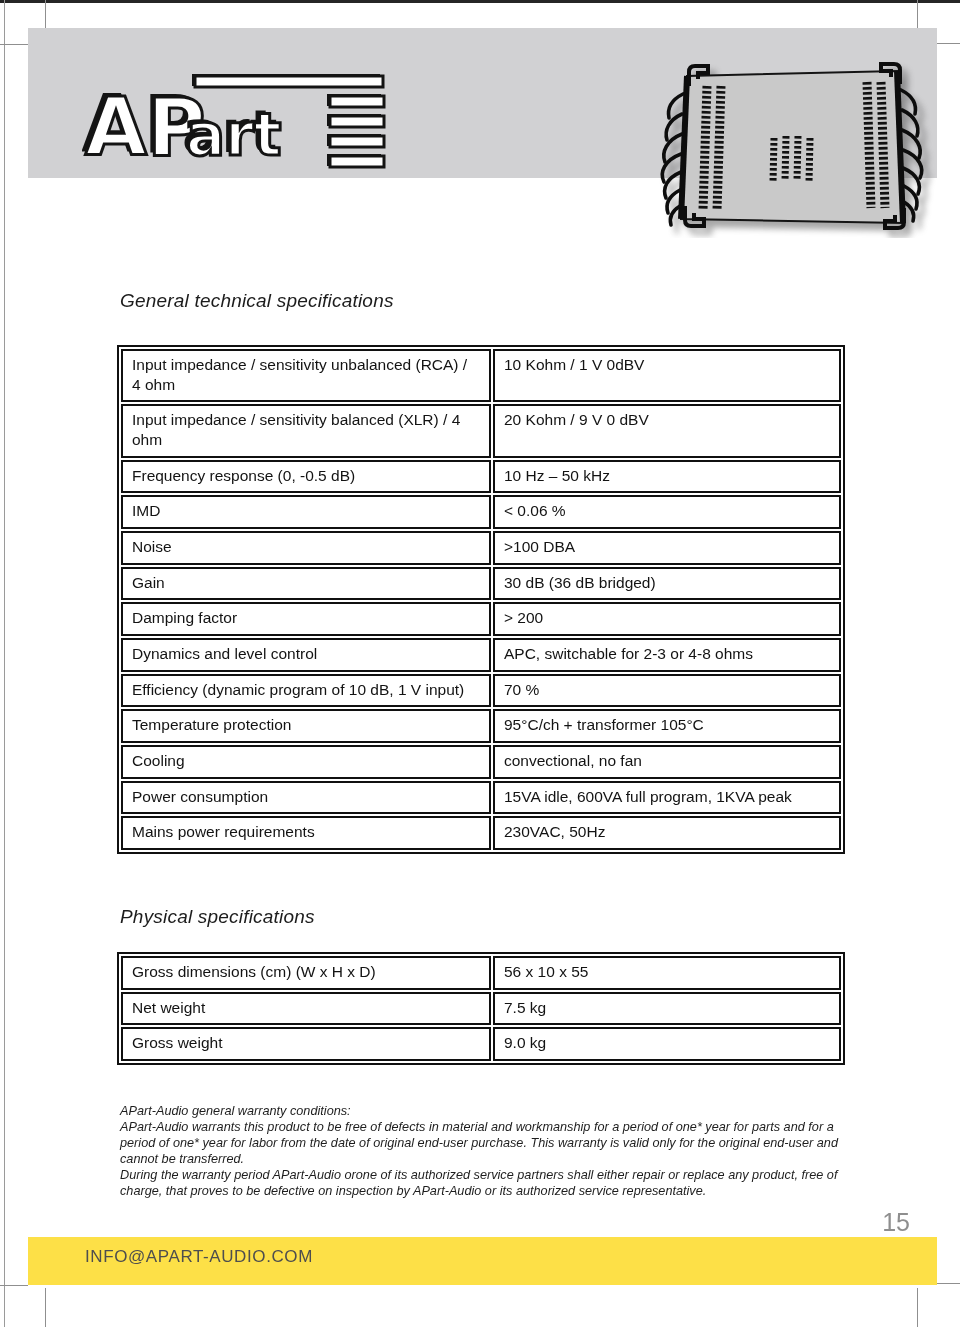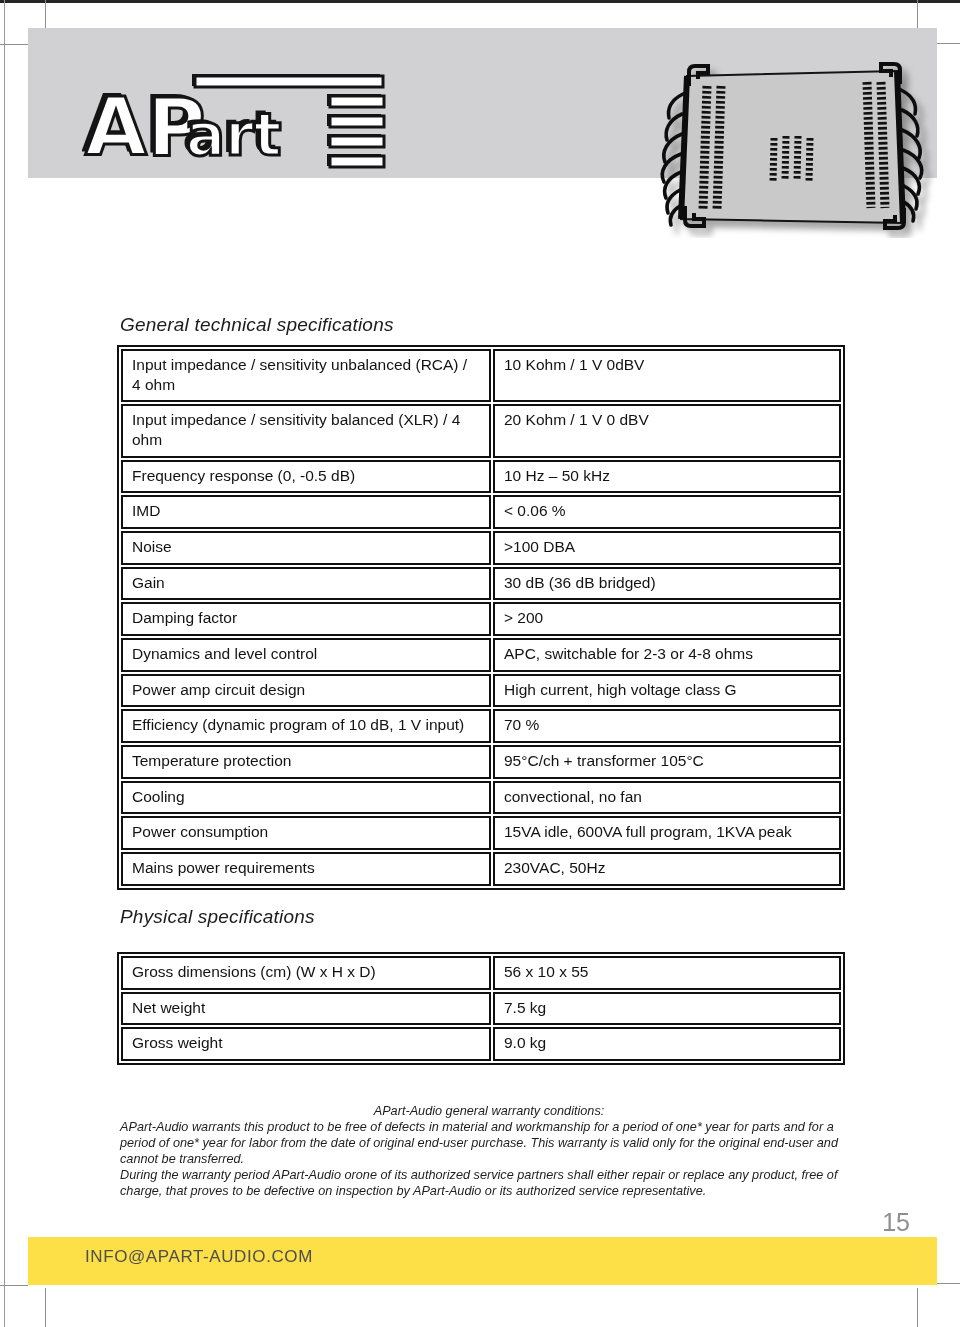--- a/index.html
+++ b/index.html
@@ -32,21 +32,21 @@
   .logo-bar-shadow { fill: #141414; }
 
   .chip-svg { position: absolute; left: 645px; top: 60px; }
   .chip-body-group { filter: drop-shadow(6px 7px 3px rgba(60,60,60,0.45)); }
 
   .section-title {
     position: absolute; left: 120px;
     font-style: italic; font-size: 19px; color: #1c1c1c;
     letter-spacing: 0.2px;
   }
-  .title-general { top: 314px; }
+  .title-general { top: 290px; }
   .title-physical { top: 906px; }
 
   .spec-table {
     position: absolute; left: 117px; width: 728px;
     border: 2px solid #101010;
     border-collapse: separate; border-spacing: 2px;
     background: #ffffff; table-layout: fixed;
   }
   .table-general { top: 345px; }
   .table-physical { top: 952px; }
@@ -55,21 +55,21 @@
     padding: 4px 9px 6px 9px;
     font-size: 15.5px; line-height: 1.27;
     vertical-align: top; color: #131313;
   }
   .spec-table td.col-label { width: 348px; }
 
   .warranty {
     position: absolute; left: 120px; top: 1103px; width: 738px;
     font-style: italic; font-size: 12.7px; line-height: 1.26; color: #1e1e1e;
   }
-  .warranty-heading { margin: 0 0 17px 0; text-align: center; }
+  .warranty-heading { margin: 0 0 17px 0; }
   .warranty p { margin: 0; }
 
   .page-number {
     position: absolute; right: 50px; top: 1208px;
     font-size: 25px; color: #8e8e8e;
   }
 
   .footer-bar { position: absolute; left: 28px; top: 1237px; width: 909px; height: 48px; background: #fde047; }
   .footer-email {
     padding: 10px 0 0 57px;
@@ -157,21 +157,21 @@
 
 <div class="section-title title-general">General technical specifications</div>
 <table class="spec-table table-general">
   <tbody>
       <tr>
         <td class="col-label">Input impedance / sensitivity unbalanced (RCA) / 4 ohm</td>
         <td class="col-value">10 Kohm / 1 V 0dBV</td>
       </tr>
       <tr>
         <td class="col-label">Input impedance / sensitivity balanced (XLR) / 4 ohm</td>
-        <td class="col-value">20 Kohm / 1 V 0 dBV</td>
+        <td class="col-value">20 Kohm / 9 V 0 dBV</td>
       </tr>
       <tr>
         <td class="col-label">Frequency response (0, -0.5 dB)</td>
         <td class="col-value">10 Hz – 50 kHz</td>
       </tr>
       <tr>
         <td class="col-label">IMD</td>
         <td class="col-value">&lt; 0.06 %</td>
       </tr>
       <tr>
@@ -182,24 +182,20 @@
         <td class="col-label">Gain</td>
         <td class="col-value">30 dB (36 dB bridged)</td>
       </tr>
       <tr>
         <td class="col-label">Damping factor</td>
         <td class="col-value">&gt; 200</td>
       </tr>
       <tr>
         <td class="col-label">Dynamics and level control</td>
         <td class="col-value">APC, switchable for 2-3 or 4-8 ohms</td>
-      </tr>
-      <tr>
-        <td class="col-label">Power amp circuit design</td>
-        <td class="col-value">High current, high voltage class G</td>
       </tr>
       <tr>
         <td class="col-label">Efficiency (dynamic program of 10 dB, 1 V input)</td>
         <td class="col-value">70 %</td>
       </tr>
       <tr>
         <td class="col-label">Temperature protection</td>
         <td class="col-value">95°C/ch + transformer 105°C</td>
       </tr>
       <tr>

